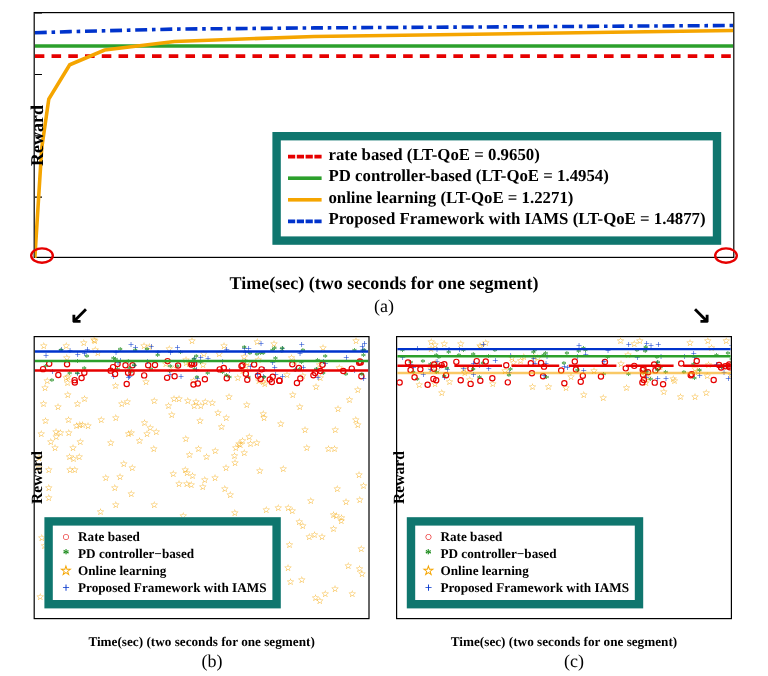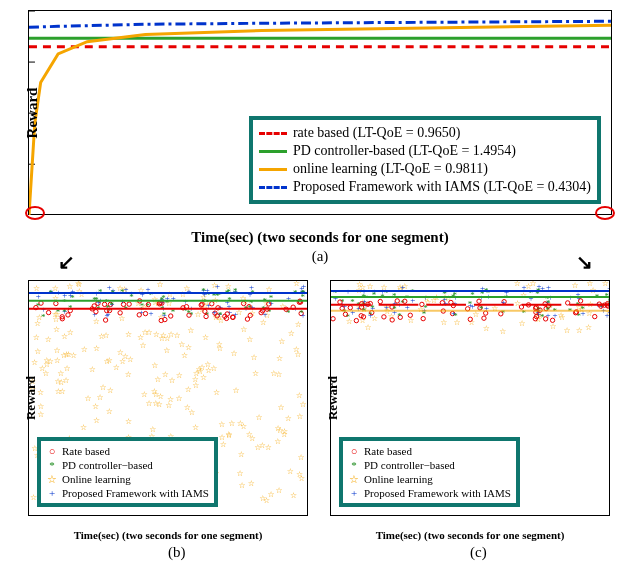--- a/index.html
+++ b/index.html
@@ -13,21 +13,21 @@
   .ylab{left:-22px;top:50%;transform:translateY(-50%) rotate(-90deg);transform-origin:center}
   .xlab{left:50%;bottom:-32px;transform:translateX(-50%);white-space:nowrap;text-align:center}
   .ylab-s{left:-20px;top:50%;transform:translateY(-50%) rotate(-90deg);transform-origin:center;font-size:13px}
   .xlab-s{left:50%;bottom:-26px;transform:translateX(-50%);font-size:11px;white-space:nowrap}
   .caption{position:absolute;font-size:15px;left:50%;transform:translateX(-50%)}
   #cap-a{top:248px}
   #cap-b{left:168px;top:544px;transform:none}
   #cap-c{left:470px;top:544px;transform:none}
   .ticks text{font-size:12px;font-weight:bold;font-family:"Times New Roman",serif}
   .ticks-s text{font-size:11px;font-weight:bold;font-family:"Times New Roman",serif}
-  .legend{position:absolute;border:4px solid #0f766e;background:#fff;font-weight:normal;font-family:"Times New Roman",serif}
+  .legend{position:absolute;border:7px solid #0f766e;background:#fff;font-weight:bold;font-family:"Times New Roman",serif}
   #lga{right:10px;bottom:10px;font-size:14px;padding:4px 6px}
   #lga .row{display:flex;align-items:center;height:18px}
   #lga .sw{width:28px;height:0;margin-right:6px;border-top-width:3px;border-top-style:solid}
   .dash{border-top-style:dashed!important}
   .dashdot{border-top-style:dashed!important}
   .red{border-color:#e60000;color:#e60000}
   .green{border-color:#2ca02c;color:#2ca02c}
   .orange{border-color:#f5a500;color:#f5a500}
   .blue{border-color:#0033cc;color:#0033cc}
   .lg-s{left:8px;bottom:8px;font-size:11px;padding:3px 5px}
@@ -84,25 +84,25 @@
       <div class="row">
           <span class="sw red dash"></span>
           <span>rate based (LT-QoE = 0.9650)</span>
         </div>
       <div class="row">
           <span class="sw green"></span>
           <span>PD controller-based (LT-QoE = 1.4954)</span>
         </div>
       <div class="row">
           <span class="sw orange"></span>
-          <span>online learning (LT-QoE = 0.9811)</span>
+          <span>online learning (LT-QoE = 1.2271)</span>
         </div>
       <div class="row">
           <span class="sw blue dashdot"></span>
-          <span>Proposed Framework with IAMS (LT-QoE = 0.4304)</span>
+          <span>Proposed Framework with IAMS (LT-QoE = 1.4877)</span>
         </div>
     </div>
   </div>
   <div class="arrow" style="left:58px;top:250px">↙</div>
   <div class="arrow" style="left:576px;top:250px">↘</div>
   <div id="cap-a" class="caption">(a)</div>
 
   <div id="pb" class="panel">
     <svg class="plot" viewBox="0 0 280 236" preserveAspectRatio="none">
       <g class="ticks-s">

